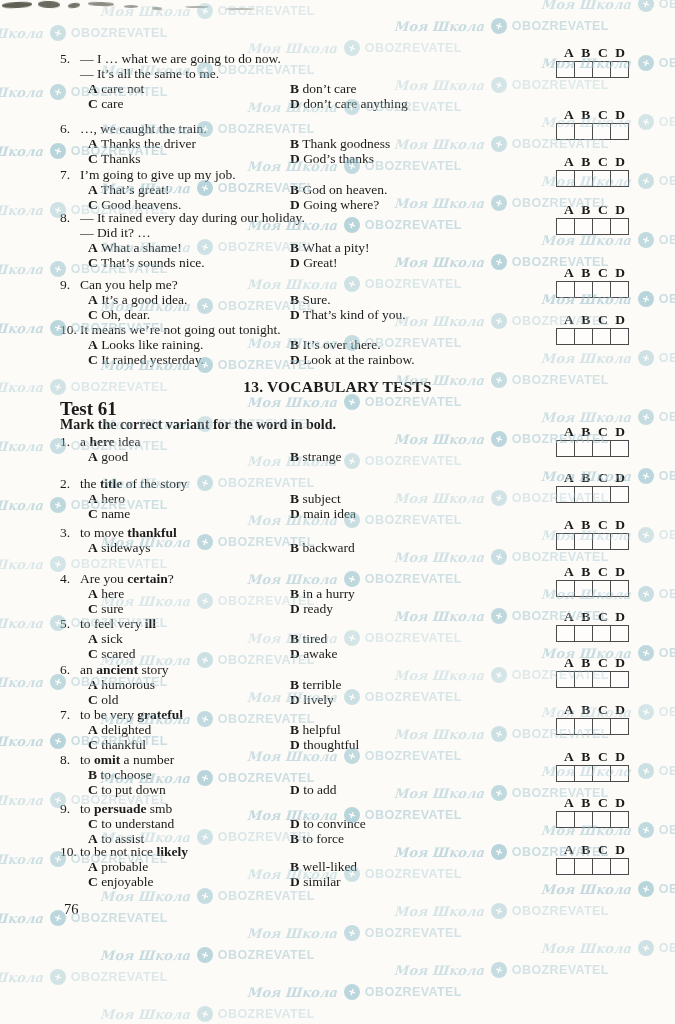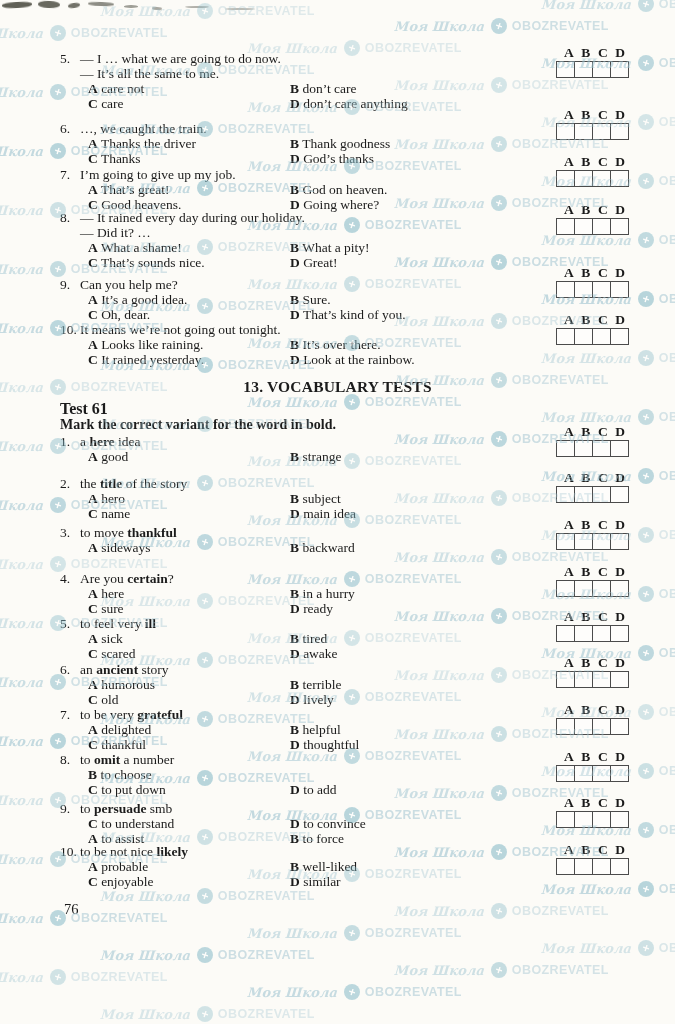--- a/index.html
+++ b/index.html
@@ -6,21 +6,21 @@
   .page{
     position:relative;width:675px;height:1024px;margin:0 auto;
     background:#fcfbf7;overflow:hidden;
     font-family:"Liberation Serif","DejaVu Serif",serif;color:#1b1b1b;
   }
   
   .section-heading{
     position:absolute;top:379px;left:0;width:100%;text-align:center;
     font-size:15.5px;font-weight:bold;letter-spacing:.2px;line-height:16px;
   }
-  .test-title{position:absolute;left:60px;top:401px;font-size:16px;font-weight:bold;line-height:15px;}
+  .test-title{position:absolute;left:60px;top:401px;font-size:19px;font-weight:bold;line-height:15px;}
   .instruction{position:absolute;left:60px;top:417px;font-size:14px;font-weight:bold;line-height:15px;}
   .page-number{position:absolute;left:64px;top:901px;font-size:14.5px;line-height:16px;}
   
   .q{position:absolute;left:60px;width:478px;font-size:13.5px;line-height:15px;}
   .qline{display:flex;white-space:nowrap;}
   .qnum{flex:0 0 20px;}
   .qline.cont{padding-left:20px;}
   .opt-row{display:flex;padding-left:28px;white-space:nowrap;}
   .opt-ac{flex:0 0 202px;}
   .opt b,.qline b{font-weight:bold;}

